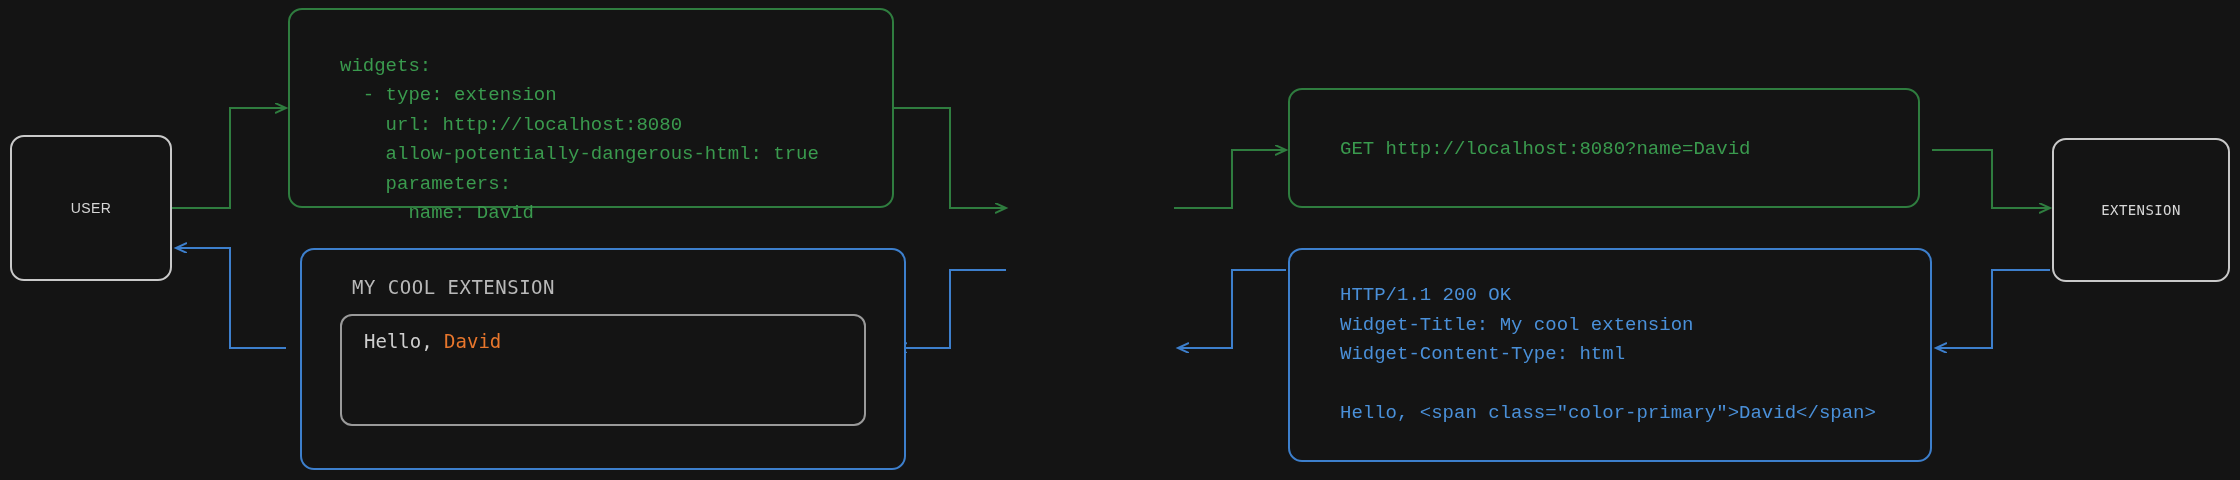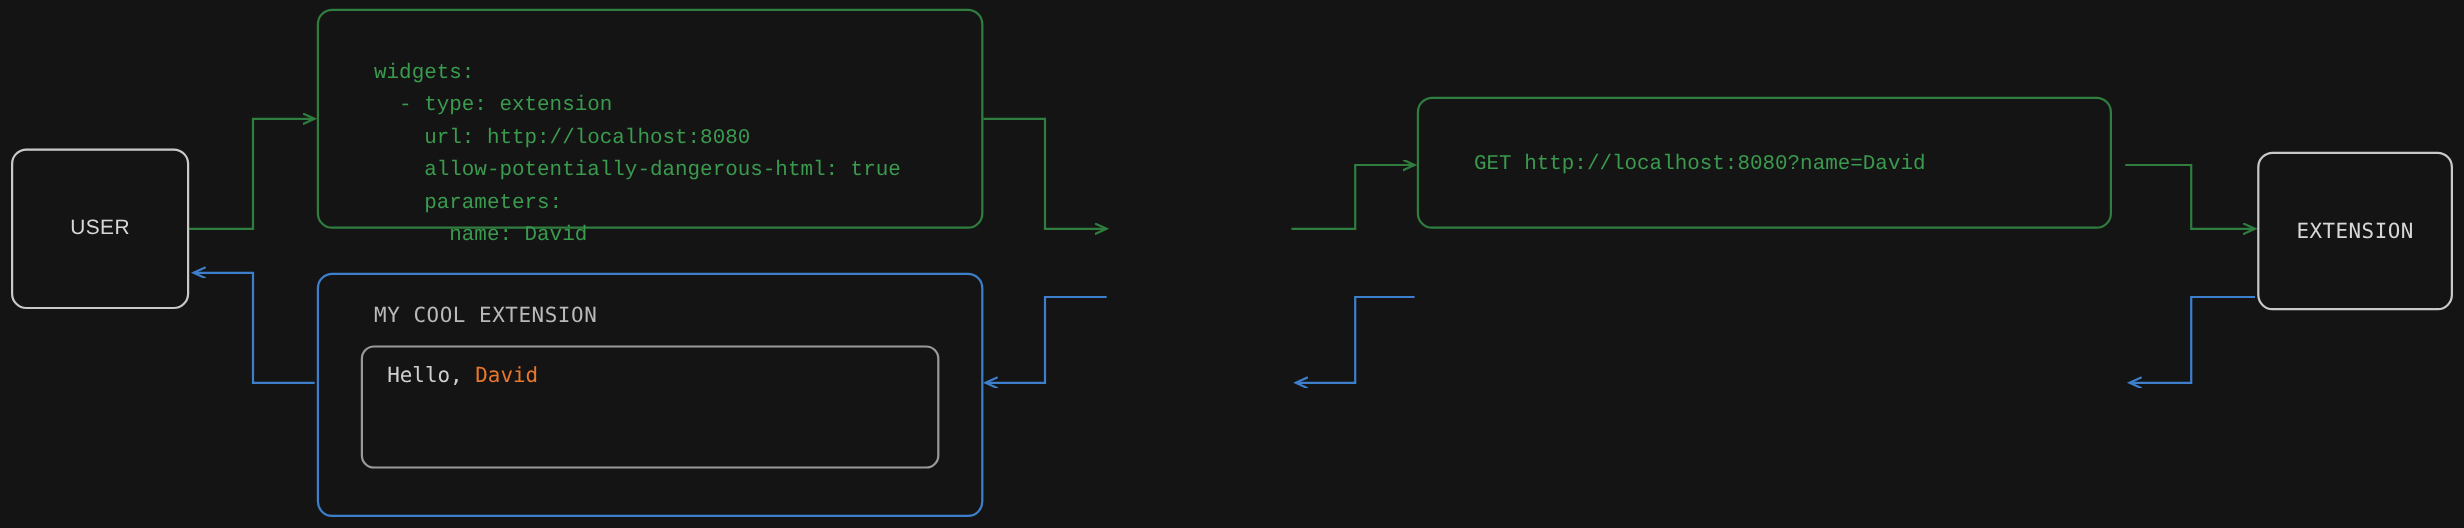--- a/index.html
+++ b/index.html
@@ -33,21 +33,21 @@
     background: #141414;
   }
   .node-actor {
     border: 2px solid #c9c9c9;
     display: flex;
     align-items: center;
     justify-content: center;
   }
   .actor-label {
     color: #d7d7d7;
-    font-size: 19px;
+    font-size: 14px;
     letter-spacing: 0.4px;
     white-space: nowrap;
   }
   .actor-label.sans {
     font-family: "Liberation Sans", sans-serif;
   }
   .actor-label.mono {
     font-family: "DejaVu Sans Mono", monospace;
   }
   .node-code {
@@ -139,30 +139,37 @@
 
   <div class="node node-code" style="left:288px; top:8px; width:606px; height:200px;">
     <pre class="code-text">widgets:
   - type: extension
     url: http://localhost:8080
     allow-potentially-dangerous-html: true
     parameters:
       name: David</pre>
   </div>
 
-  <div class="node node-widget" style="left:288px; top:248px; width:606px; height:222px;">
+  <div class="node node-widget" style="left:300px; top:248px; width:606px; height:222px;">
     <p class="widget-title">MY COOL EXTENSION</p>
     <div class="widget-body" style="height:112px;">
       <p class="widget-line"><span>Hello, </span><span class="accent-name">David</span></p>
     </div>
   </div>
 
 
   <div class="node node-code" style="left:1288px; top:88px; width:632px; height:120px; display:flex; align-items:flex-end;">
     <pre class="code-text">GET http://localhost:8080?name=David</pre>
   </div>
 
+  <div class="node node-code blue" style="left:1288px; top:248px; width:644px; height:214px; display:flex; align-items:center;">
+    <pre class="code-text blue">HTTP/1.1 200 OK
+Widget-Title: My cool extension
+Widget-Content-Type: html
+
+Hello, &lt;span class="color-primary"&gt;David&lt;/span&gt;</pre>
+  </div>
 
   <div class="node node-actor" style="left:2052px; top:138px; width:178px; height:144px;">
     <span class="actor-label mono">EXTENSION</span>
   </div>
 
 </div>
 
 </body></html>

